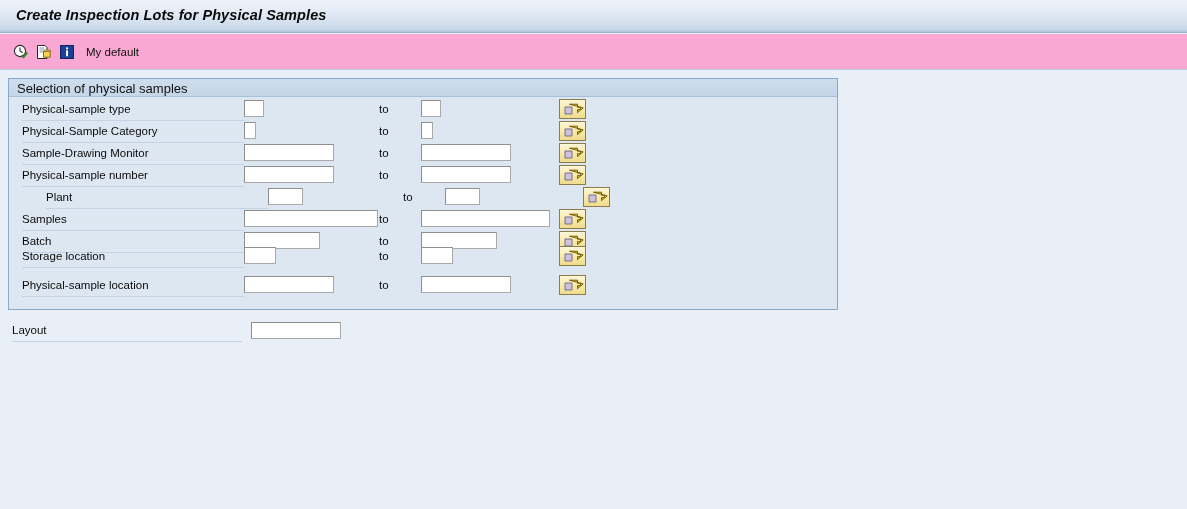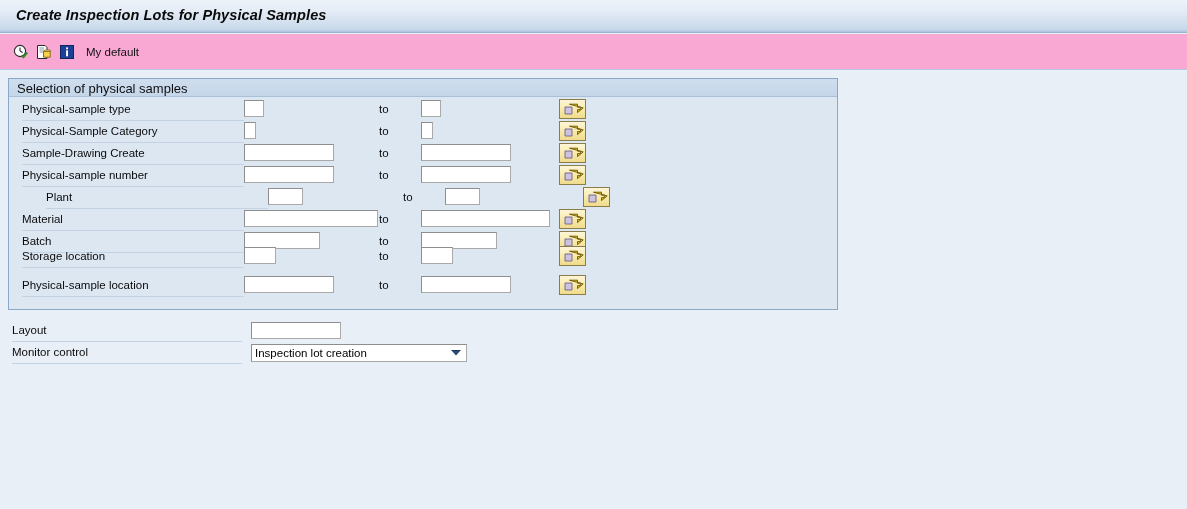--- a/index.html
+++ b/index.html
@@ -309,21 +309,21 @@
           <input type="text" class="sap-input" value="" style="left: 411px; width: 12px;">
           <button class="arrow-btn" style="top: 0px;">
             <span class="glyph"><svg width="23" height="16" viewBox="0 0 23 16">
                 <path d="M3 6 H10 V13 H3 Z" fill="#cdc2e0" stroke="#6d6384" stroke-width="0.9"></path>
                 <path d="M8 2 H15 V5 H19 L19 7.5 L21.5 5.5 L19 3.2 L19 5 " fill="none"></path>
                 <path d="M7.5 3.2 H15.5 V6.2 H18.4 V8.6 H15.5 V11.6 L21.2 6.9 Z" fill="#f7c81e" stroke="#6a5508" stroke-width="0.9" stroke-linejoin="round"></path>
               </svg></span>
           </button>
         </div>
         <div class="sel-row" style="top: 64px;">
-          <div class="row-label">Sample-Drawing Create</div>
+          <div class="row-label">Sample-Drawing Monitor</div>
           <div class="row-rule"></div>
           <input type="text" class="sap-input" value="" style="left: 234px; width: 90px;">
           <div class="to-label" style="left: 369px;">to</div>
           <input type="text" class="sap-input" value="" style="left: 411px; width: 90px;">
           <button class="arrow-btn" style="top: 0px;">
             <span class="glyph"><svg width="23" height="16" viewBox="0 0 23 16">
                 <path d="M3 6 H10 V13 H3 Z" fill="#cdc2e0" stroke="#6d6384" stroke-width="0.9"></path>
                 <path d="M8 2 H15 V5 H19 L19 7.5 L21.5 5.5 L19 3.2 L19 5 " fill="none"></path>
                 <path d="M7.5 3.2 H15.5 V6.2 H18.4 V8.6 H15.5 V11.6 L21.2 6.9 Z" fill="#f7c81e" stroke="#6a5508" stroke-width="0.9" stroke-linejoin="round"></path>
               </svg></span>
@@ -351,21 +351,21 @@
           <input type="text" class="sap-input" value="" style="left: 411px; width: 35px;">
           <button class="arrow-btn" style="top: 0px;">
             <span class="glyph"><svg width="23" height="16" viewBox="0 0 23 16">
                 <path d="M3 6 H10 V13 H3 Z" fill="#cdc2e0" stroke="#6d6384" stroke-width="0.9"></path>
                 <path d="M8 2 H15 V5 H19 L19 7.5 L21.5 5.5 L19 3.2 L19 5 " fill="none"></path>
                 <path d="M7.5 3.2 H15.5 V6.2 H18.4 V8.6 H15.5 V11.6 L21.2 6.9 Z" fill="#f7c81e" stroke="#6a5508" stroke-width="0.9" stroke-linejoin="round"></path>
               </svg></span>
           </button>
         </div>
         <div class="sel-row" style="top: 130px;">
-          <div class="row-label">Material</div>
+          <div class="row-label">Samples</div>
           <div class="row-rule"></div>
           <input type="text" class="sap-input" value="" style="left: 234px; width: 134px;">
           <div class="to-label" style="left: 369px;">to</div>
           <input type="text" class="sap-input" value="" style="left: 411px; width: 129px;">
           <button class="arrow-btn" style="top: 0px;">
             <span class="glyph"><svg width="23" height="16" viewBox="0 0 23 16">
                 <path d="M3 6 H10 V13 H3 Z" fill="#cdc2e0" stroke="#6d6384" stroke-width="0.9"></path>
                 <path d="M8 2 H15 V5 H19 L19 7.5 L21.5 5.5 L19 3.2 L19 5 " fill="none"></path>
                 <path d="M7.5 3.2 H15.5 V6.2 H18.4 V8.6 H15.5 V11.6 L21.2 6.9 Z" fill="#f7c81e" stroke="#6a5508" stroke-width="0.9" stroke-linejoin="round"></path>
               </svg></span>
@@ -415,27 +415,14 @@
         </div>
       </div>
   </div>
 
   <div class="bottom-row" id="layout-row" style="top:320px;">
     <div class="row-label">Layout</div>
     <div class="row-rule"></div>
     <input id="layout-input" class="sap-input" type="text" value="" style="">
   </div>
 
-  <div class="bottom-row" id="monitor-row" style="top:342px;">
-    <div class="row-label">Monitor control</div>
-    <div class="row-rule"></div>
-    <div id="monitor-select">
-      <span class="sel-value">Inspection lot creation</span>
-      <span class="sel-arrow">
-        <svg width="16" height="16" viewBox="0 0 16 16">
-          <path d="M3.5 5.5 H12.5 L8 10.5 Z" fill="#2b4a78"></path>
-          <path d="M3.5 5.5 H12.5" stroke="#1d355a" stroke-width="1"></path>
-        </svg>
-      </span>
-    </div>
-  </div>
 
 </div>
 
 </body></html>

